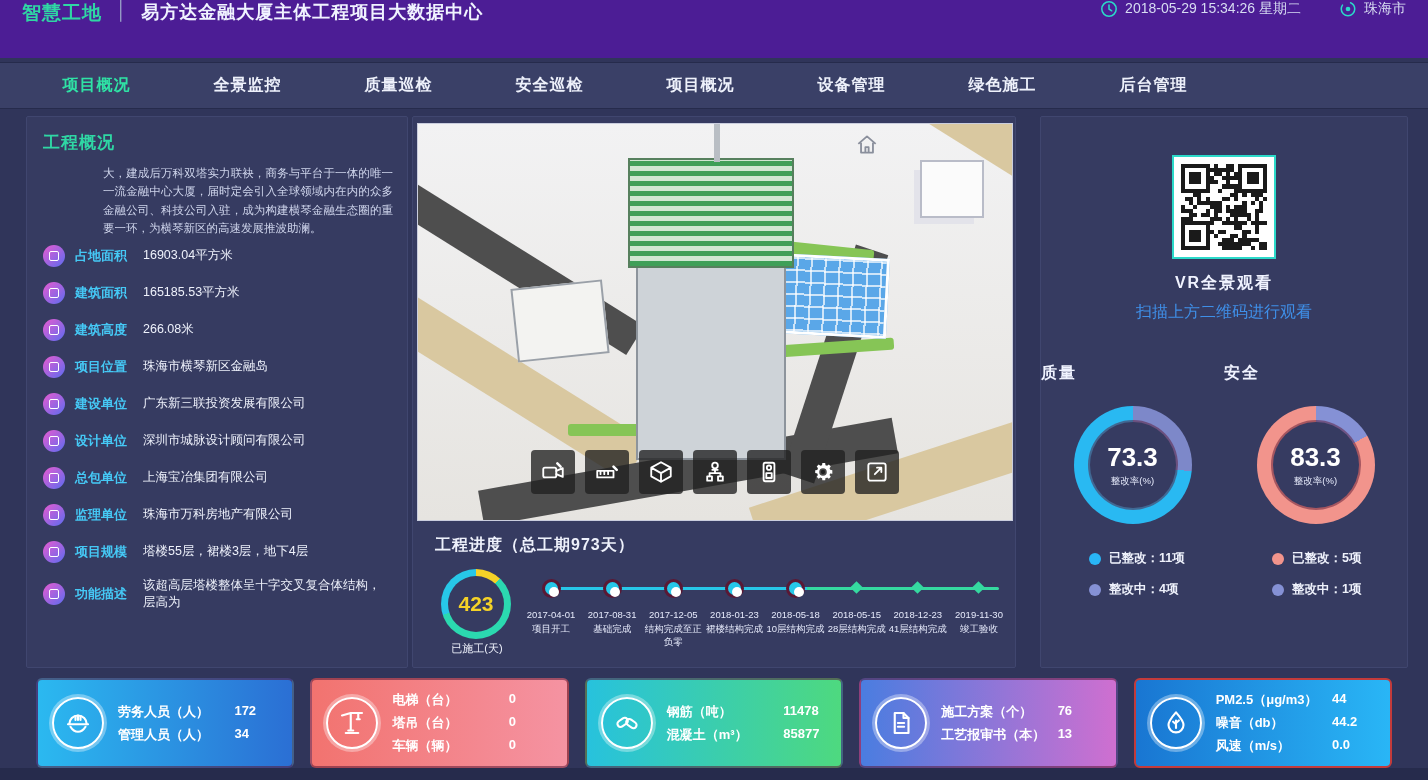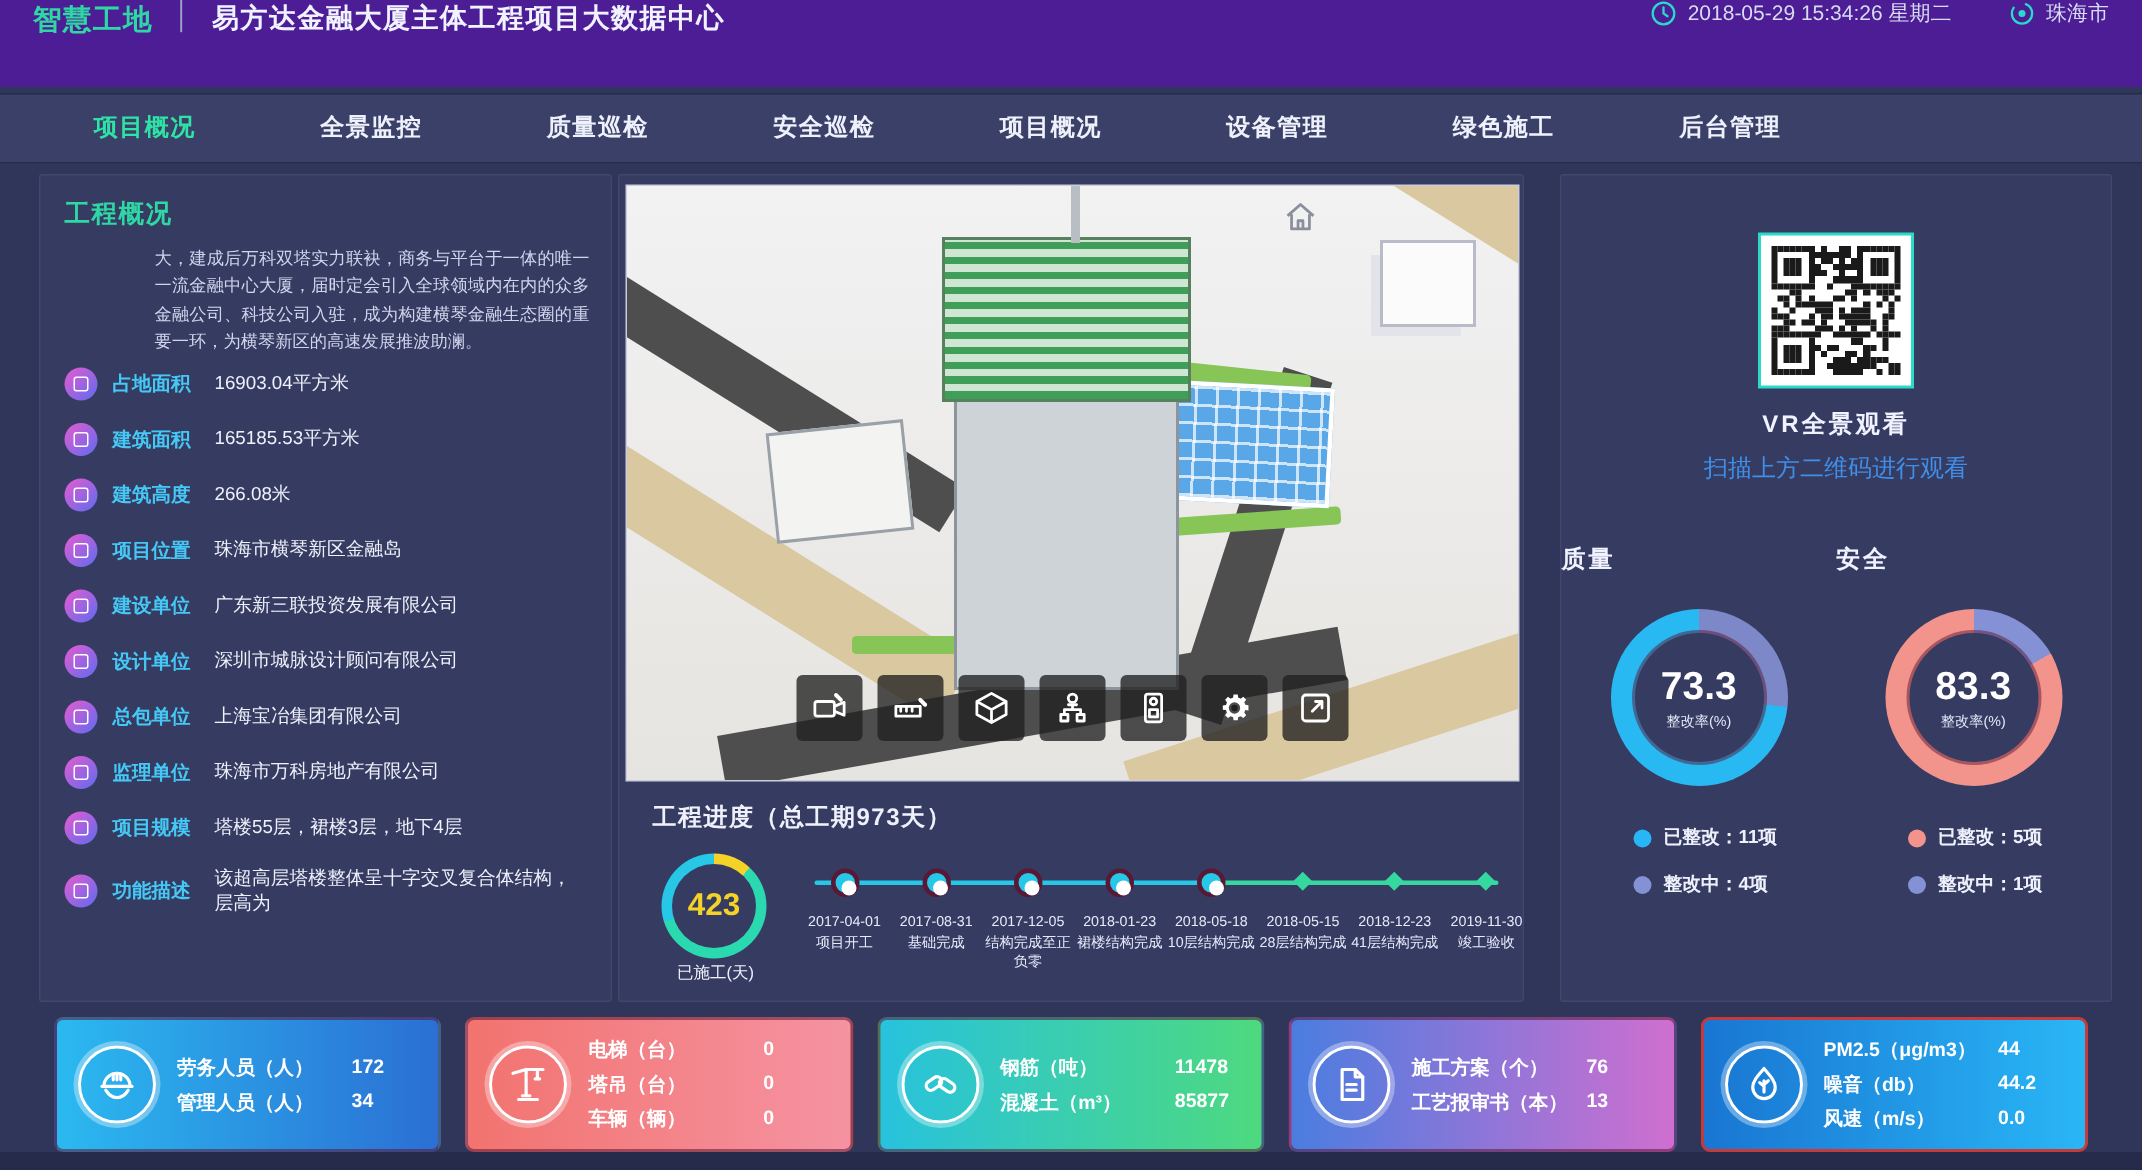--- a/index.html
+++ b/index.html
@@ -72,21 +72,21 @@
     background:conic-gradient(#f5d227 0 12%, #2bd9b0 12% 70%, #27c7e8 70% 100%);
     display:flex; align-items:center; justify-content:center; }
   .days-circle .inner { width:56px; height:56px; border-radius:50%; background:#363b61;
     display:flex; align-items:center; justify-content:center; }
   .days-num { color:#f5d227; font-size:21px; font-weight:bold; }
   .days-label { position:absolute; left:22px; top:524px; width:84px; text-align:center;
     color:#eef1fb; font-size:11px; }
   .timeline { position:absolute; left:108px; top:430px; width:488px; height:116px; }
   .tl-line { position:absolute; left:22px; right:10px; top:40px; height:3px;
     background:linear-gradient(90deg,#27c7e8 0 58%, #35d9a0 58% 100%); border-radius:2px; }
-  .tl-points { position:absolute; left:12px; top:0; width:100%; height:100%;
+  .tl-points { position:absolute; left:0; top:0; width:100%; height:100%;
     display:flex; justify-content:space-between; }
   .tl-point { width:60px; display:flex; flex-direction:column; align-items:center; position:relative; }
   .tl-dot { position:absolute; top:32px; }
   .tl-point.done .tl-dot { width:19px; height:19px; border-radius:50%; background:#27c7e8;
     border:3px solid #5a1834; box-shadow:inset 0 0 0 4px #27c7e8; }
   .tl-point.done .tl-dot::after { content:""; position:absolute; left:4.5px; top:4.5px;
     width:10px; height:10px; border-radius:50%; background:#fff; }
   .tl-point.todo .tl-dot { width:9px; height:9px; background:#35d9a0; transform:rotate(45deg); margin-top:4px; }
   .tl-date { margin-top:62px; font-size:9.5px; color:#e6eafb; white-space:nowrap; }
   .tl-label { margin-top:3px; font-size:9.5px; color:#e6eafb; text-align:center; width:62px; line-height:1.35; }

